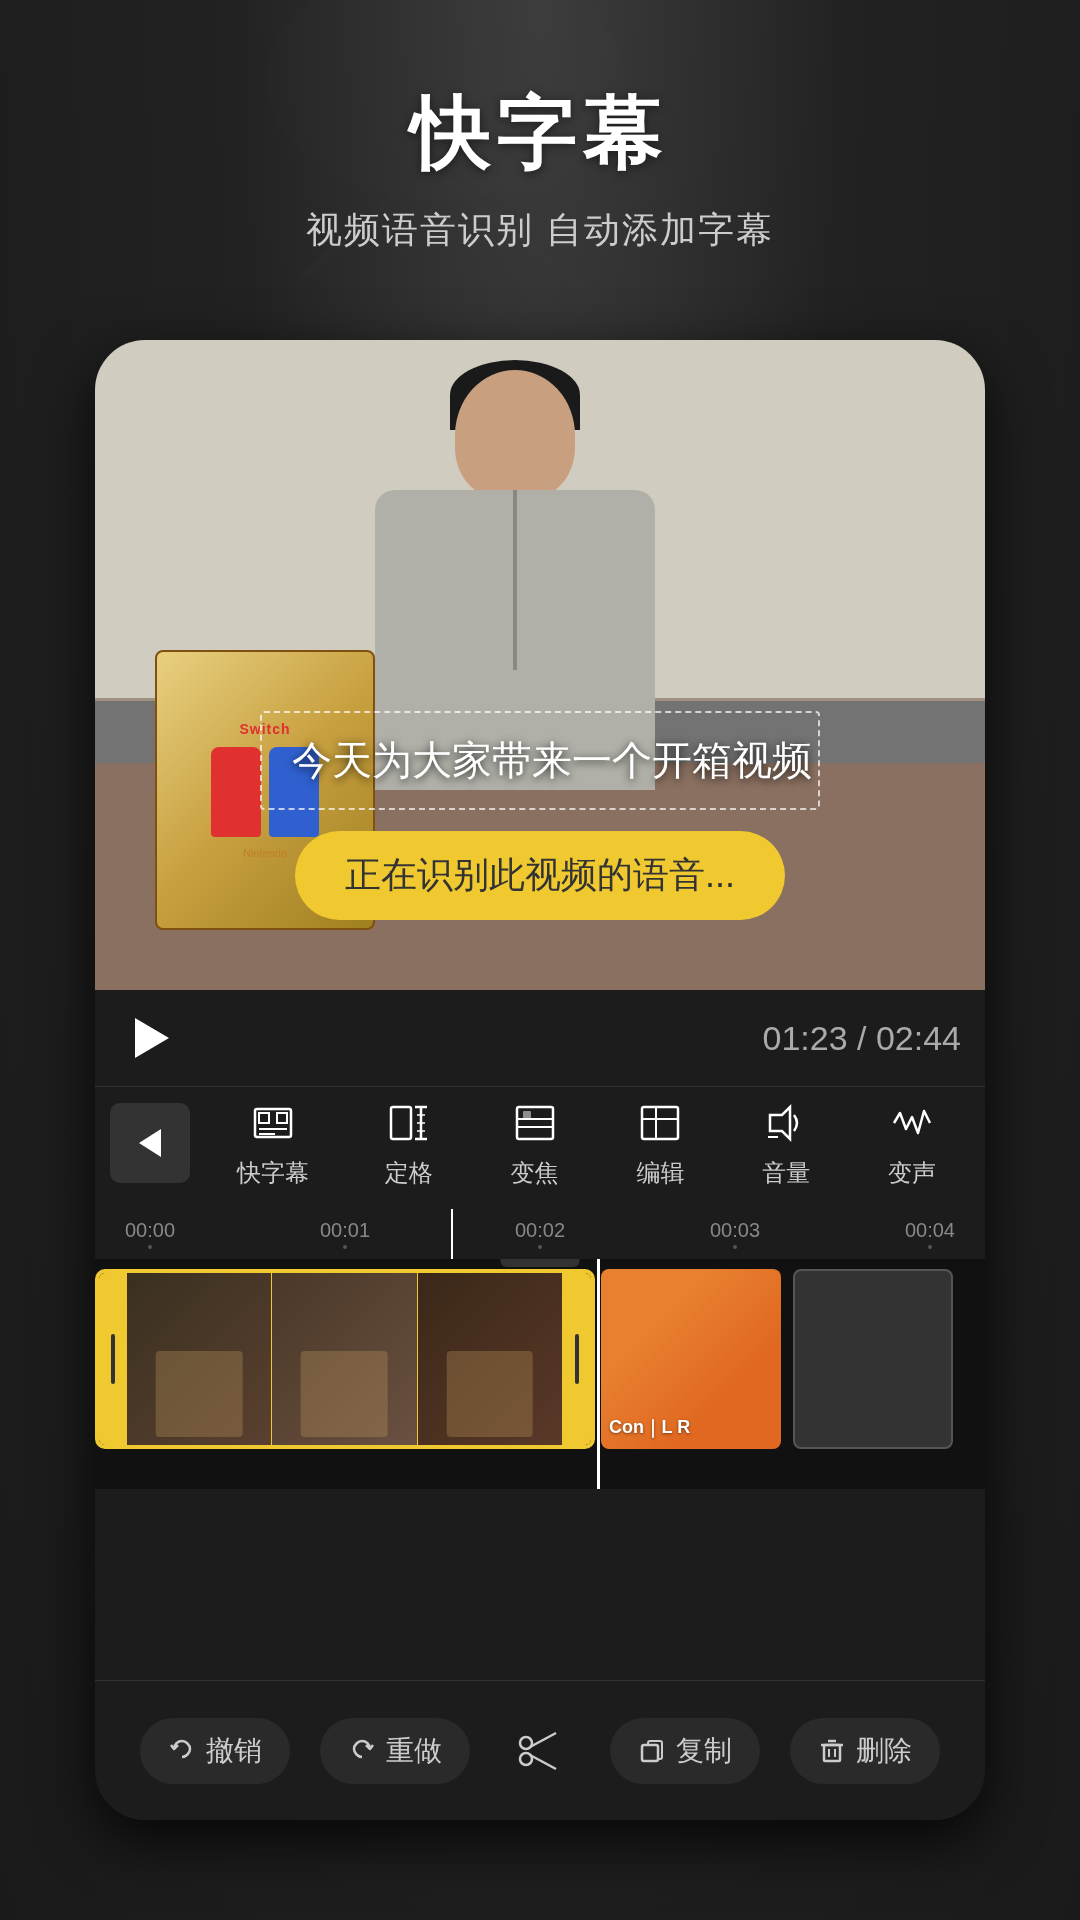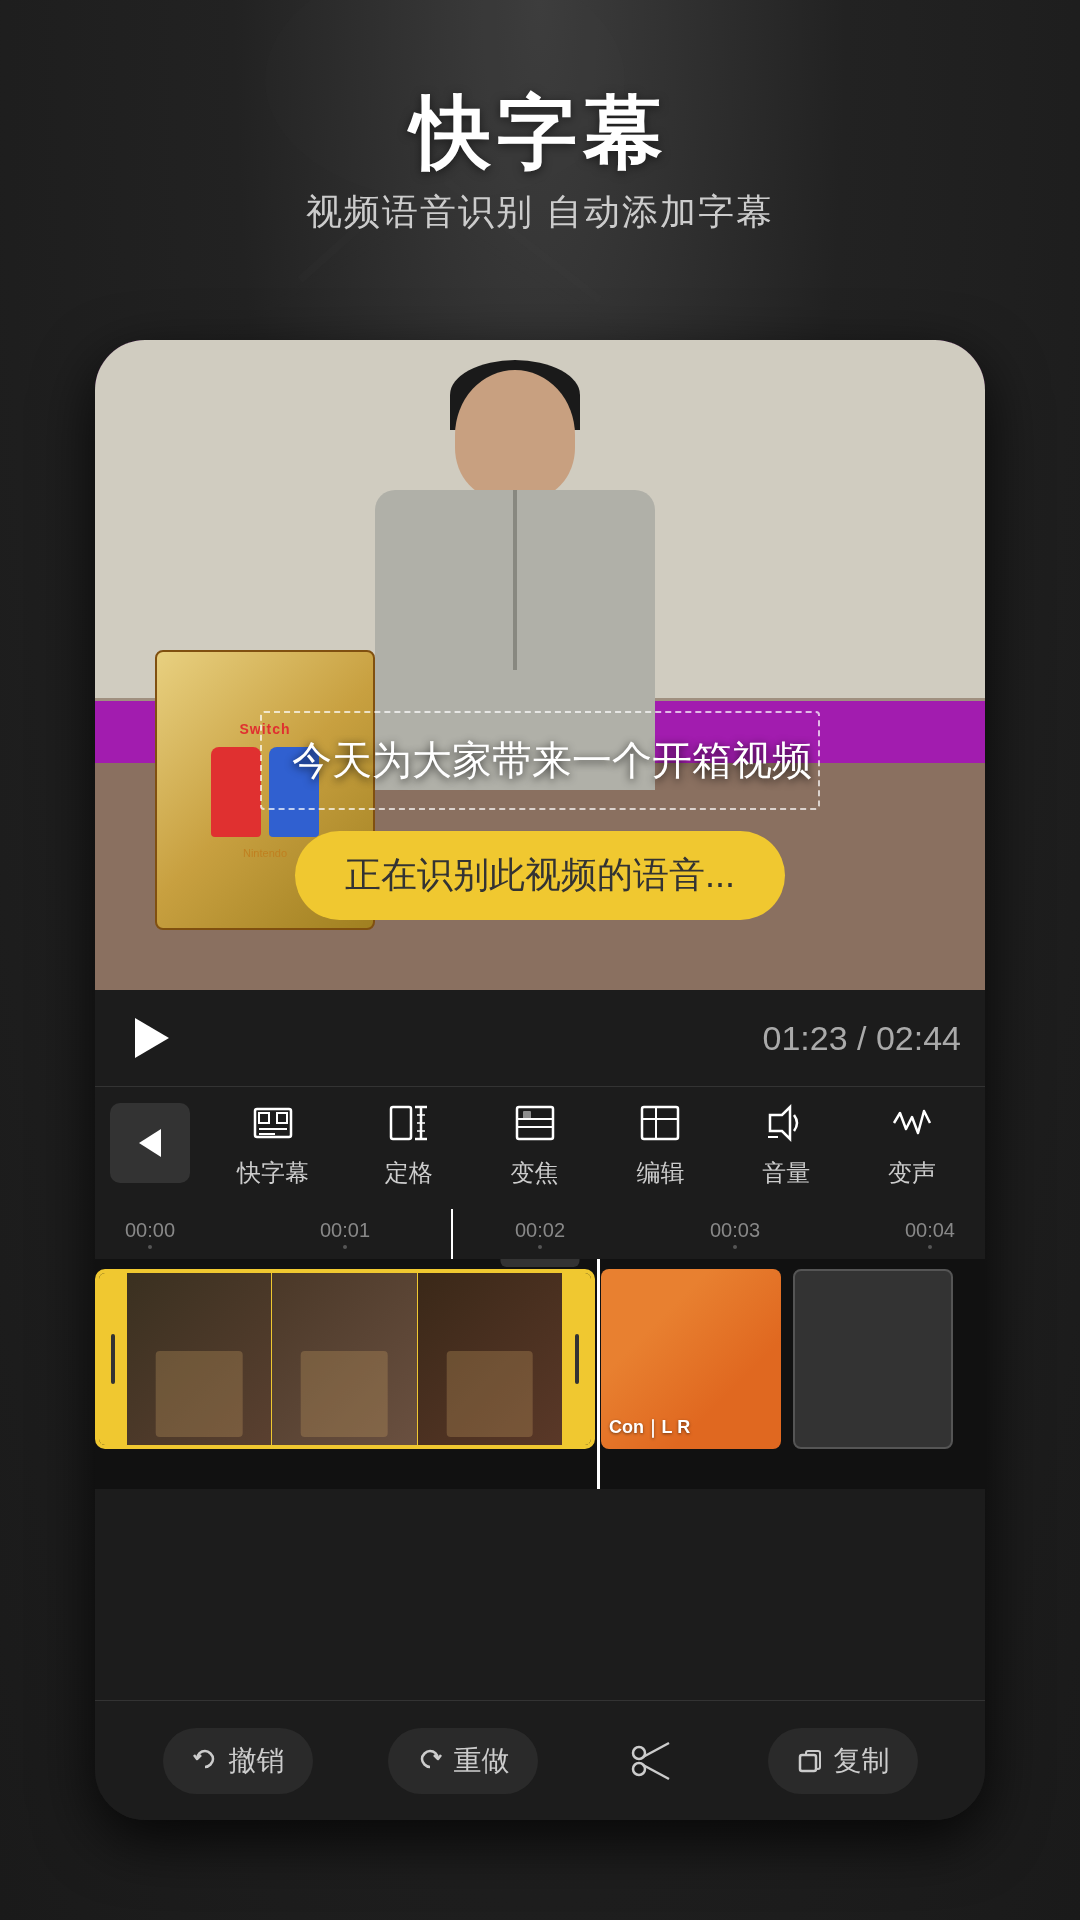--- a/index.html
+++ b/index.html
@@ -42,20 +42,21 @@
       font-size: 80px;
       font-weight: 600;
       color: #ffffff;
       letter-spacing: 6px;
       text-shadow: 0 2px 10px rgba(0,0,0,0.5);
       font-family: 'STSong', 'SimSun', serif;
     }
     .header-subtitle {
       font-size: 36px;
       color: #cccccc;
+      margin-top: 18px;
       letter-spacing: 2px;
       font-weight: 300;
     }
 
     
     .phone-mockup {
       position: absolute;
       top: 340px;
       left: 95px;
       right: 95px;
@@ -65,21 +66,21 @@
       z-index: 5;
       overflow: hidden;
       box-shadow: 0 20px 60px rgba(0,0,0,0.8);
     }
 
     
     .video-area {
       position: relative;
       width: 100%;
       height: 650px;
-      background: #a21caf;
+      background: #737373;
       overflow: hidden;
     }
 
     
     .room-bg {
       position: absolute;
       top: 0; left: 0; right: 0; bottom: 0;
     }
     .room-wall {
       position: absolute;
@@ -507,21 +508,21 @@
       height: 250px;
       background: #ffffff;
       z-index: 20;
     }
 
     
     .bottom-bar {
       position: absolute;
       bottom: 0;
       left: 0; right: 0;
-      height: 120px;
+      height: 140px;
       background: #1c1c1c;
       display: flex;
       align-items: center;
       justify-content: space-around;
       padding: 16px 30px;
       border-top: 1px solid #333;
     }
     .bottom-action {
       display: flex;
       align-items: center;
@@ -787,16 +788,26 @@
     </div>
 
     <div class="bottom-action">
       <svg width="28" height="28" viewBox="0 0 28 28" fill="none" xmlns="http://www.w3.org/2000/svg">
         <rect x="4" y="8" width="16" height="16" rx="2" stroke="#ccc" stroke-width="2.5" fill="none"></rect>
         <path d="M10 8 L10 6 Q10 4 12 4 L22 4 Q24 4 24 6 L24 20 Q24 22 22 22 L20 22" stroke="#ccc" stroke-width="2" fill="none"></path>
       </svg>
       <span class="bottom-action-label">复制</span>
     </div>
 
+    <div class="bottom-action">
+      <svg width="28" height="28" viewBox="0 0 28 28" fill="none" xmlns="http://www.w3.org/2000/svg">
+        <rect x="6" y="8" width="16" height="16" rx="1" stroke="#ccc" stroke-width="2.5" fill="none"></rect>
+        <line x1="3" y1="8" x2="25" y2="8" stroke="#ccc" stroke-width="2.5"></line>
+        <path d="M10 4 L18 4" stroke="#ccc" stroke-width="2.5"></path>
+        <line x1="11" y1="12" x2="11" y2="20" stroke="#ccc" stroke-width="2"></line>
+        <line x1="17" y1="12" x2="17" y2="20" stroke="#ccc" stroke-width="2"></line>
+      </svg>
+      <span class="bottom-action-label">删除</span>
+    </div>
 
   </div>
 
 </div>
 
 </body></html>

